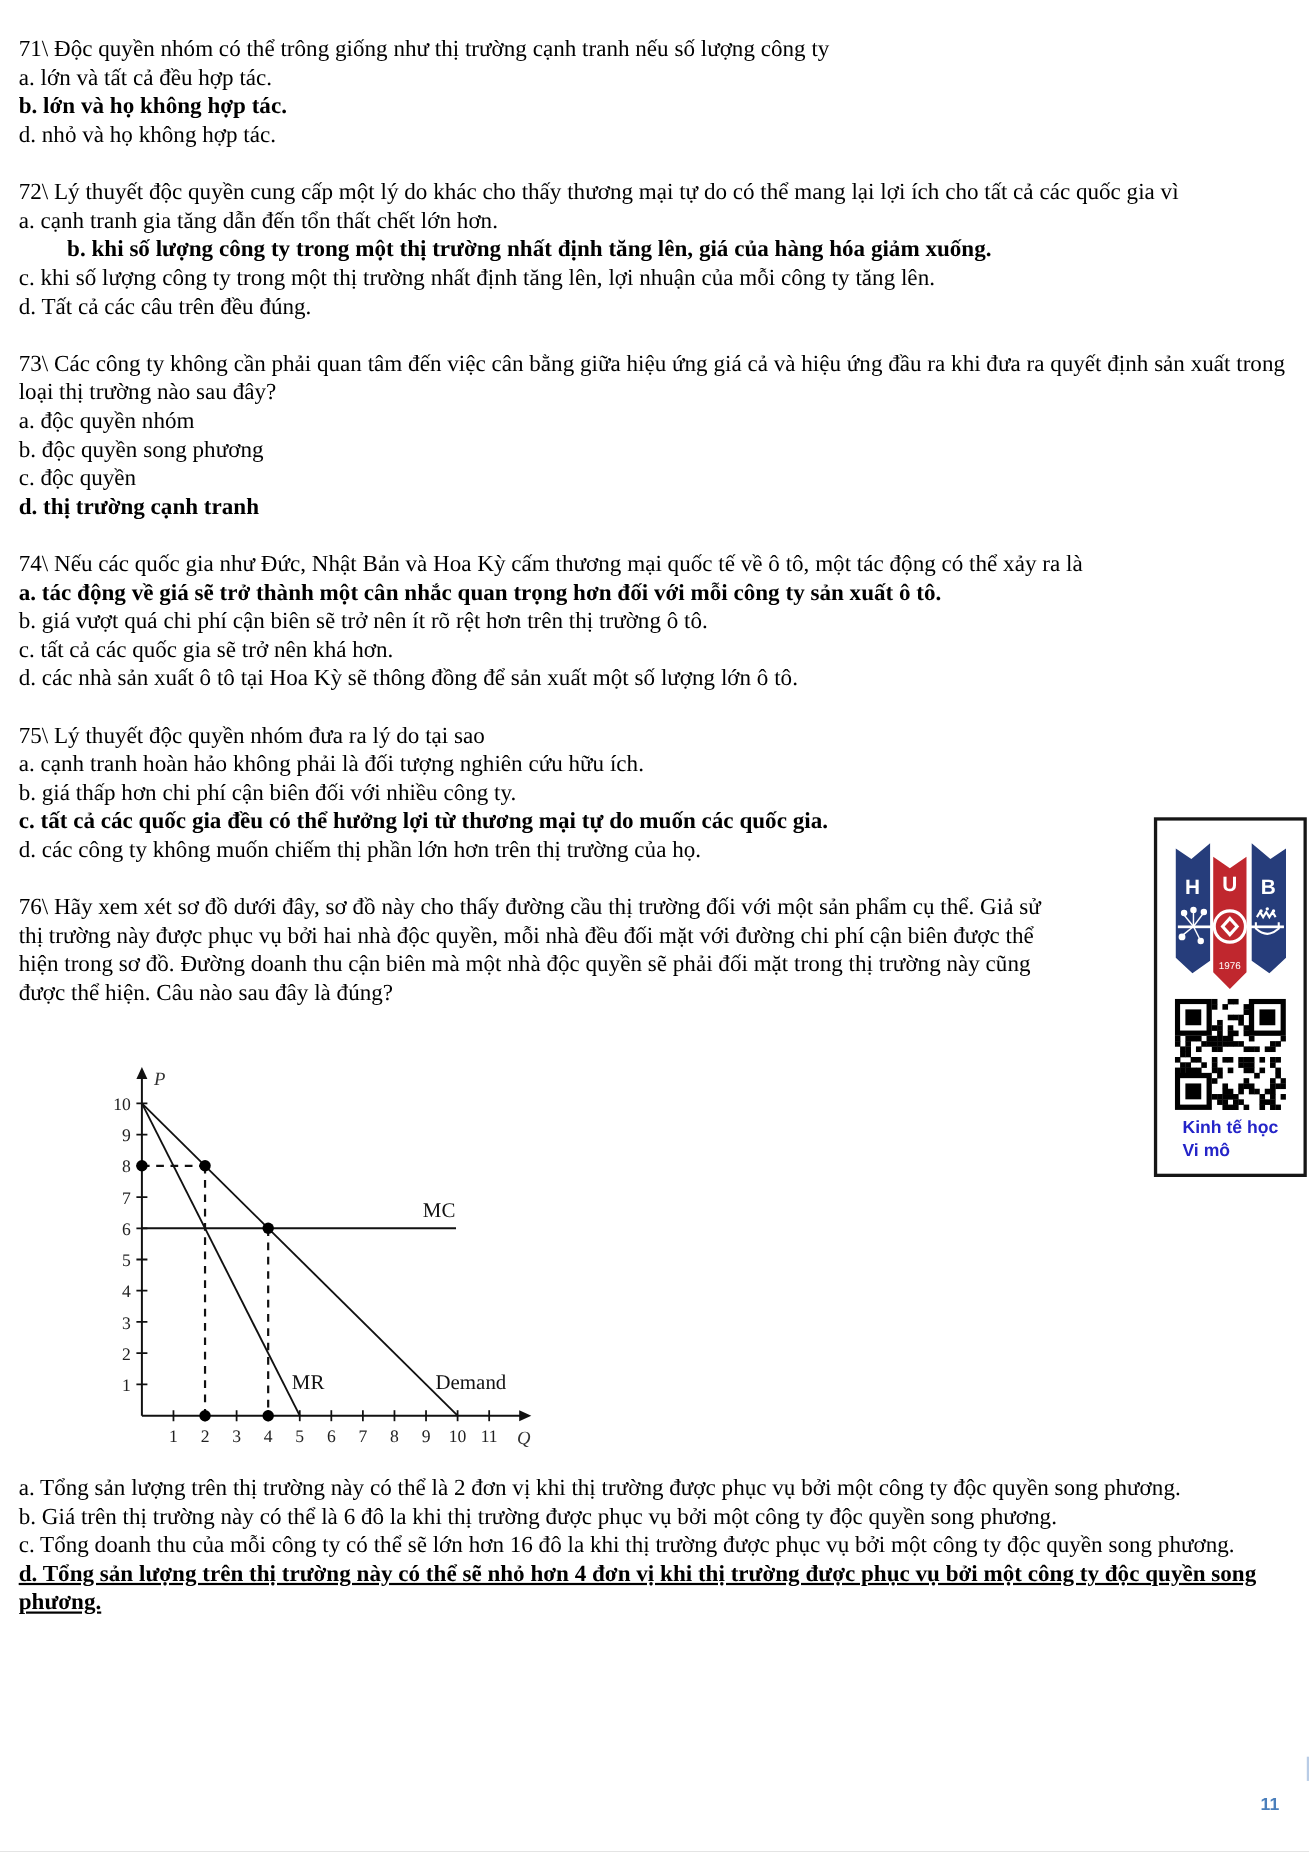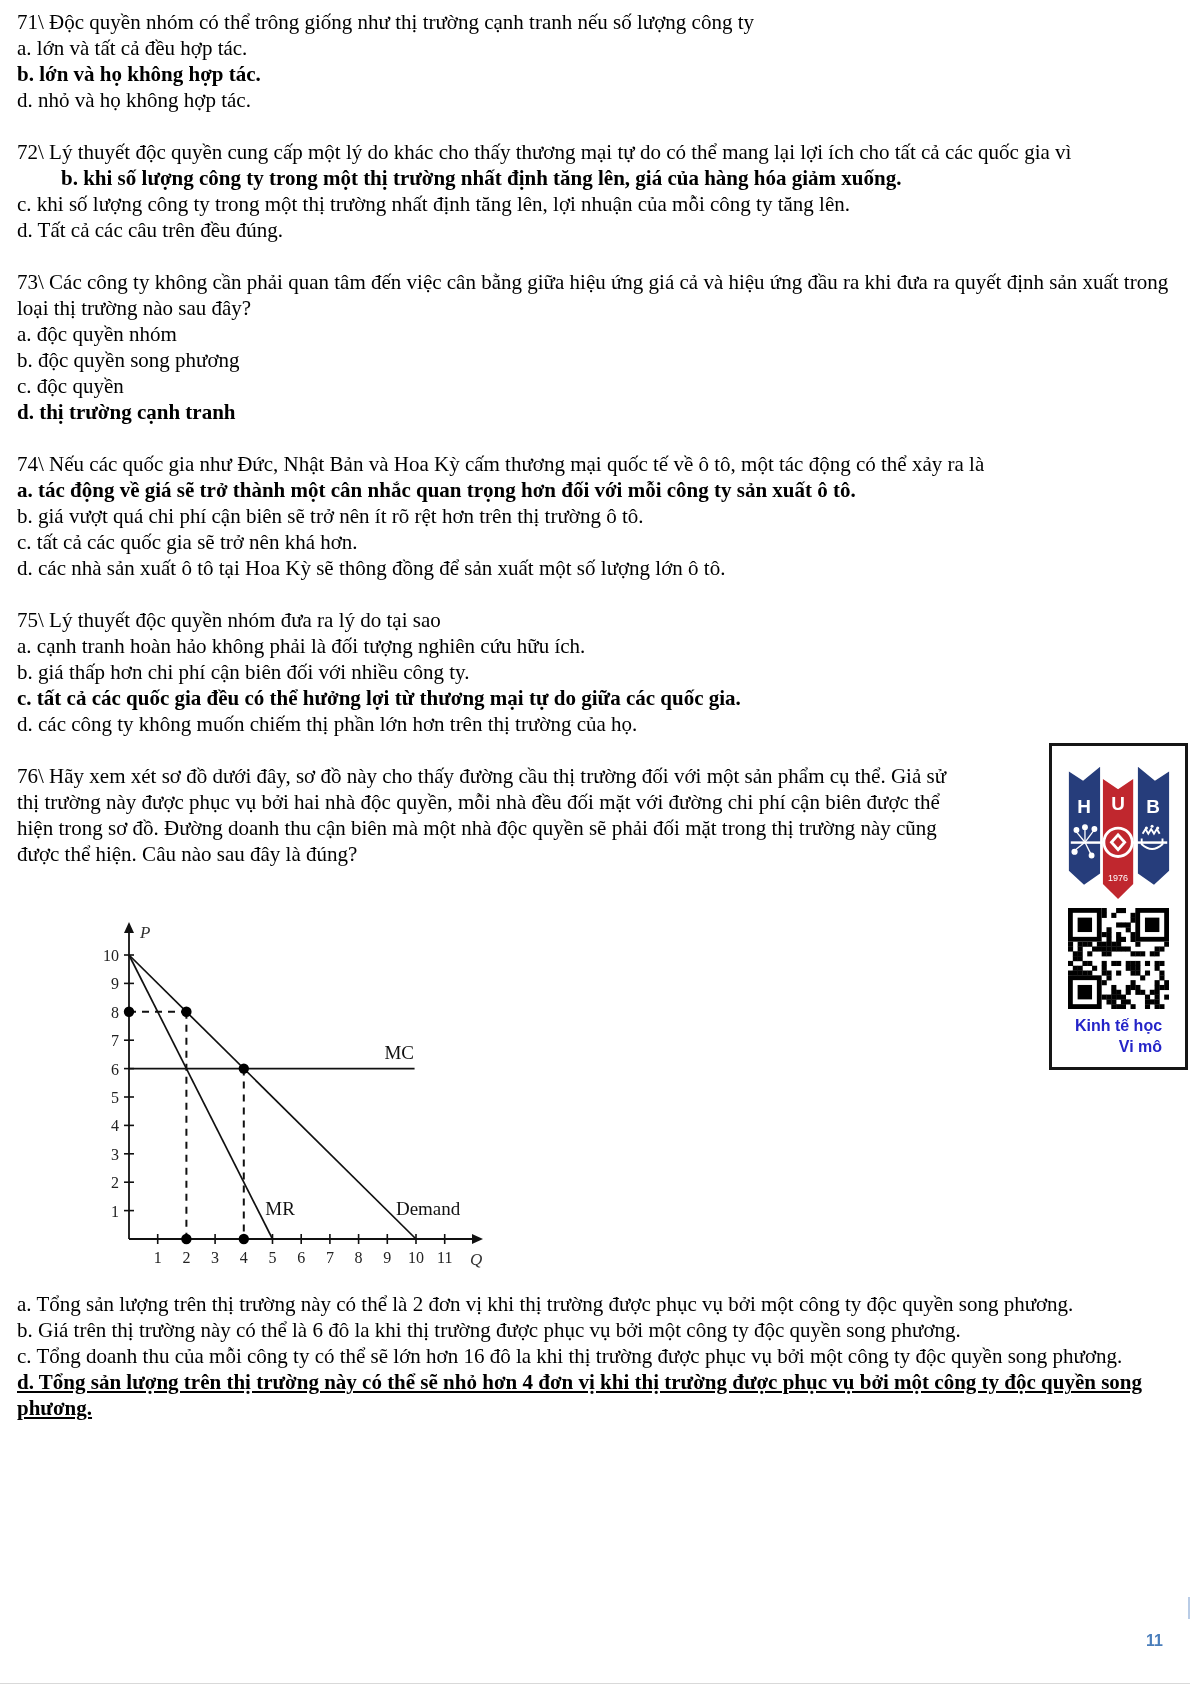--- a/index.html
+++ b/index.html
@@ -2,38 +2,38 @@
 <html><head>
 <meta charset="utf-8">
 <style>
   html,body{margin:0;padding:0;}
   body{
     width:1190px;height:1684px;position:relative;overflow:hidden;
     background:#ffffff;color:#000;
     font-family:"Liberation Serif", serif;
     font-size:21px;line-height:26px;
   }
-  .content{position:absolute;left:17px;top:9px;width:1156px;}
+  .content{position:absolute;left:17px;top:31px;width:1156px;}
   p{margin:0;}
   .question{margin:0 0 26px 0;}
   .q76-text{width:935px;}
   .chart-wrap{margin:54px 0 20px 85px;width:420px;height:350px;}
   .chart-wrap svg{display:block;}
   .tick{font:16px "Liberation Serif",serif;fill:#222;}
   .axlab{font:italic 17px "Liberation Serif",serif;fill:#333;}
   .serlab{font:19px "Liberation Serif",serif;fill:#111;}
   .sidebox{
     position:absolute;left:1049px;top:743px;width:133px;height:321px;
     border:3px solid #161616;background:#fff;
     display:flex;flex-direction:column;align-items:center;box-sizing:content-box;
   }
   .shield{margin-top:11px;}
   .qr{margin-top:5px;}
   .sidecaption{
-    margin-top:6px;text-align:right;
+    margin-top:6px;text-align:left;
     font-family:"Liberation Sans", sans-serif;font-weight:bold;
     font-size:16px;line-height:21px;color:#2424c8;
   }
   .pagenum{
     position:absolute;left:1146px;top:1631px;
     font-family:"Liberation Sans", sans-serif;font-size:16px;font-weight:bold;
     color:#4a7ebb;line-height:20px;
   }
   .edge-right{position:absolute;right:0;top:1597px;width:2px;height:22px;background:#b9cce6;}
   .edge-bottom{position:absolute;left:0;bottom:0;width:1190px;height:1px;background:#d9d9d9;}
@@ -46,20 +46,21 @@
 
   <div class="question">
     <p>71\ Độc quyền nhóm có thể trông giống như thị trường cạnh tranh nếu số lượng công ty</p>
     <p>a. lớn và tất cả đều hợp tác.</p>
     <p style="font-weight: bold;">b. lớn và họ không hợp tác.</p>
     <p>d. nhỏ và họ không hợp tác.</p>
   </div>
 
   <div class="question">
     <p>72\ Lý thuyết độc quyền cung cấp một lý do khác cho thấy thương mại tự do có thể mang lại lợi ích cho tất cả các quốc gia vì</p>
+    <p>a. cạnh tranh gia tăng dẫn đến tổn thất chết lớn hơn.</p>
     <p style="font-weight: bold; margin-left: 44px;">b. khi số lượng công ty trong một thị trường nhất định tăng lên, giá của hàng hóa giảm xuống.</p>
     <p>c. khi số lượng công ty trong một thị trường nhất định tăng lên, lợi nhuận của mỗi công ty tăng lên.</p>
     <p>d. Tất cả các câu trên đều đúng.</p>
   </div>
 
   <div class="question">
     <p>73\ Các công ty không cần phải quan tâm đến việc cân bằng giữa hiệu ứng giá cả và hiệu ứng đầu ra khi đưa ra quyết định sản xuất trong loại thị trường nào sau đây?</p>
     <p>a. độc quyền nhóm</p>
     <p>b. độc quyền song phương</p>
     <p>c. độc quyền</p>
@@ -71,21 +72,21 @@
     <p style="font-weight: bold;">a. tác động về giá sẽ trở thành một cân nhắc quan trọng hơn đối với mỗi công ty sản xuất ô tô.</p>
     <p>b. giá vượt quá chi phí cận biên sẽ trở nên ít rõ rệt hơn trên thị trường ô tô.</p>
     <p>c. tất cả các quốc gia sẽ trở nên khá hơn.</p>
     <p>d. các nhà sản xuất ô tô tại Hoa Kỳ sẽ thông đồng để sản xuất một số lượng lớn ô tô.</p>
   </div>
 
   <div class="question">
     <p>75\ Lý thuyết độc quyền nhóm đưa ra lý do tại sao</p>
     <p>a. cạnh tranh hoàn hảo không phải là đối tượng nghiên cứu hữu ích.</p>
     <p>b. giá thấp hơn chi phí cận biên đối với nhiều công ty.</p>
-    <p style="font-weight: bold;">c. tất cả các quốc gia đều có thể hưởng lợi từ thương mại tự do giữa các quốc gia.</p>
+    <p style="font-weight: bold;">c. tất cả các quốc gia đều có thể hưởng lợi từ thương mại tự do muốn các quốc gia.</p>
     <p>d. các công ty không muốn chiếm thị phần lớn hơn trên thị trường của họ.</p>
   </div>
 
   <div class="question">
     <p class="q76-text">76\ Hãy xem xét sơ đồ dưới đây, sơ đồ này cho thấy đường cầu thị trường đối với một sản phẩm cụ thể. Giả sử thị trường này được phục vụ bởi hai nhà độc quyền, mỗi nhà đều đối mặt với đường chi phí cận biên được thể hiện trong sơ đồ. Đường doanh thu cận biên mà một nhà độc quyền sẽ phải đối mặt trong thị trường này cũng được thể hiện. Câu nào sau đây là đúng?</p>
     <div class="chart-wrap">
       <svg id="chart-svg" width="420" height="350" viewBox="0 0 420 350">
           <line x1="27" y1="9" x2="27" y2="318" stroke="#111" stroke-width="1.8"></line>
           <line x1="27" y1="318" x2="373" y2="318" stroke="#111" stroke-width="1.8"></line>
           <polygon points="27,1 22,12 32,12" fill="#111"></polygon>

